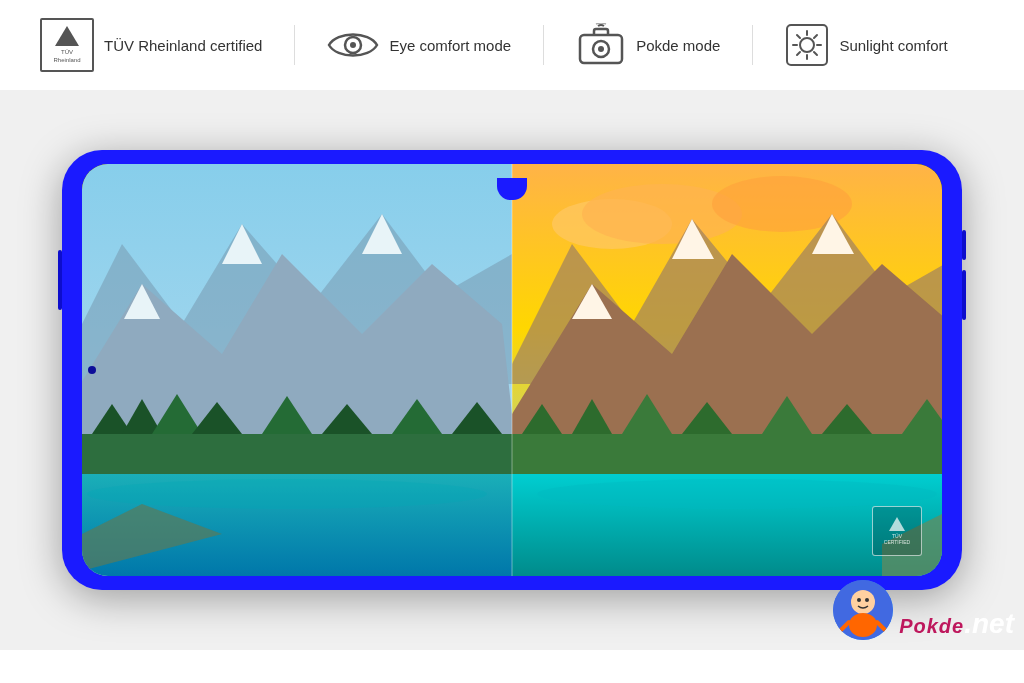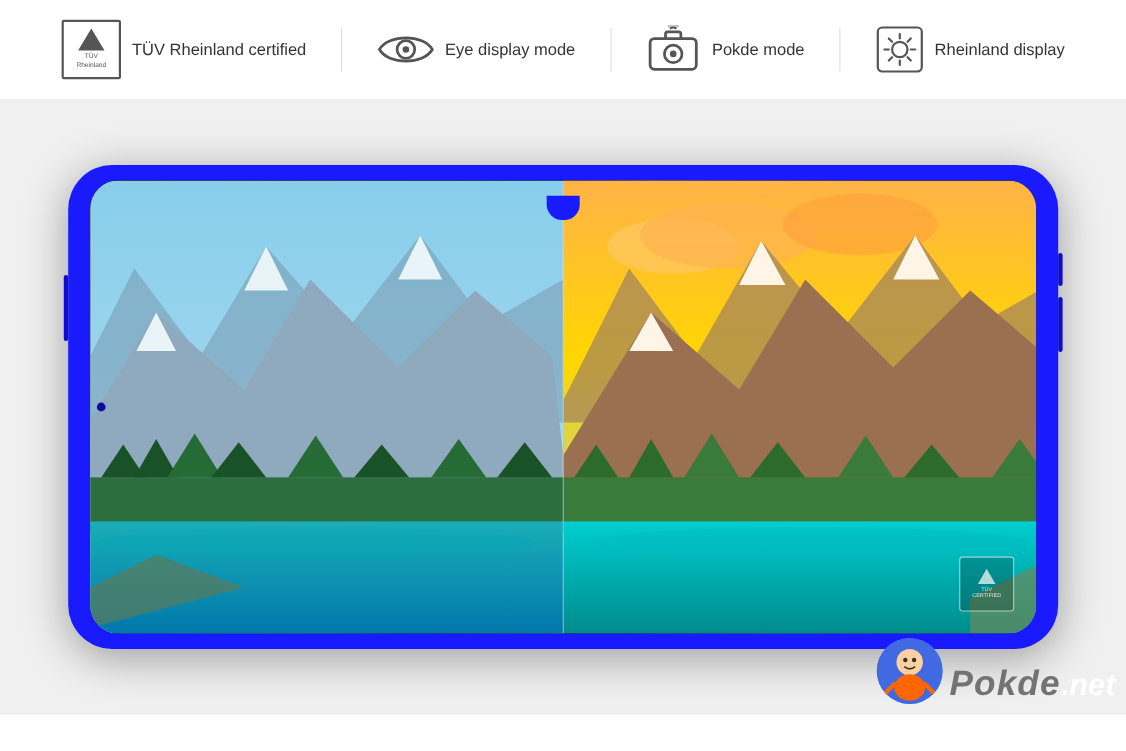--- a/index.html
+++ b/index.html
@@ -9,21 +9,21 @@
       background: #ffffff;
       font-family: Arial, sans-serif;
       overflow: hidden;
       position: relative;
     }
 
     
     .features-bar {
       display: flex;
       align-items: center;
-      padding: 18px 56px;
+      padding: 18px 40px;
       gap: 32px;
       background: #fff;
     }
 
     .feature-item {
       display: flex;
       align-items: center;
       gap: 10px;
     }
 
@@ -258,23 +258,23 @@
     
     .pokde-watermark {
       position: absolute;
       bottom: 10px;
       right: 10px;
       z-index: 20;
       display: flex;
       align-items: flex-end;
     }
     .pokde-logo-text {
-      font-size: 32px;
+      font-size: 20px;
       font-weight: 900;
-      color: #737373;
+      color: #be185d;
       letter-spacing: 1px;
       font-style: italic;
     }
     .pokde-logo-dot {
       font-size: 28px;
       font-weight: 900;
       color: #fff;
       font-style: italic;
     }
     .pokde-logo-net {
@@ -314,21 +314,21 @@
   <div class="divider"></div>
 
   <div class="feature-item">
     <div class="feature-icon eye-icon">
       <svg viewBox="0 0 52 36" fill="none" xmlns="http://www.w3.org/2000/svg">
         <path d="M2 18 C10 4, 42 4, 50 18 C42 32, 10 32, 2 18Z" stroke="#555" stroke-width="2.5" fill="none"></path>
         <circle cx="26" cy="18" r="8" stroke="#555" stroke-width="2.5" fill="none"></circle>
         <circle cx="26" cy="18" r="3" fill="#555"></circle>
       </svg>
     </div>
-    <span class="feature-label">Eye display mode</span>
+    <span class="feature-label">Eye comfort mode</span>
   </div>
 
   <div class="divider"></div>
 
   <div class="feature-item">
     <div class="feature-icon camera-icon">
       <svg viewBox="0 0 50 44" fill="none" xmlns="http://www.w3.org/2000/svg">
 
         <rect x="4" y="12" width="42" height="28" rx="4" stroke="#555" stroke-width="2.5" fill="none"></rect>
 
@@ -357,21 +357,21 @@
         <line x1="22" y1="8" x2="22" y2="12" stroke="#555" stroke-width="2" stroke-linecap="round"></line>
         <line x1="22" y1="32" x2="22" y2="36" stroke="#555" stroke-width="2" stroke-linecap="round"></line>
         <line x1="8" y1="22" x2="12" y2="22" stroke="#555" stroke-width="2" stroke-linecap="round"></line>
         <line x1="32" y1="22" x2="36" y2="22" stroke="#555" stroke-width="2" stroke-linecap="round"></line>
         <line x1="12" y1="12" x2="15" y2="15" stroke="#555" stroke-width="2" stroke-linecap="round"></line>
         <line x1="29" y1="29" x2="32" y2="32" stroke="#555" stroke-width="2" stroke-linecap="round"></line>
         <line x1="32" y1="12" x2="29" y2="15" stroke="#555" stroke-width="2" stroke-linecap="round"></line>
         <line x1="15" y1="29" x2="12" y2="32" stroke="#555" stroke-width="2" stroke-linecap="round"></line>
       </svg>
     </div>
-    <span class="feature-label">Rheinland display</span>
+    <span class="feature-label">Sunlight comfort</span>
   </div>
 
 </div>
 
 <div class="phone-section">
 
   <div class="phone-frame">
 
     <div class="phone-btn-right"></div>
     <div class="phone-btn-right2"></div>

